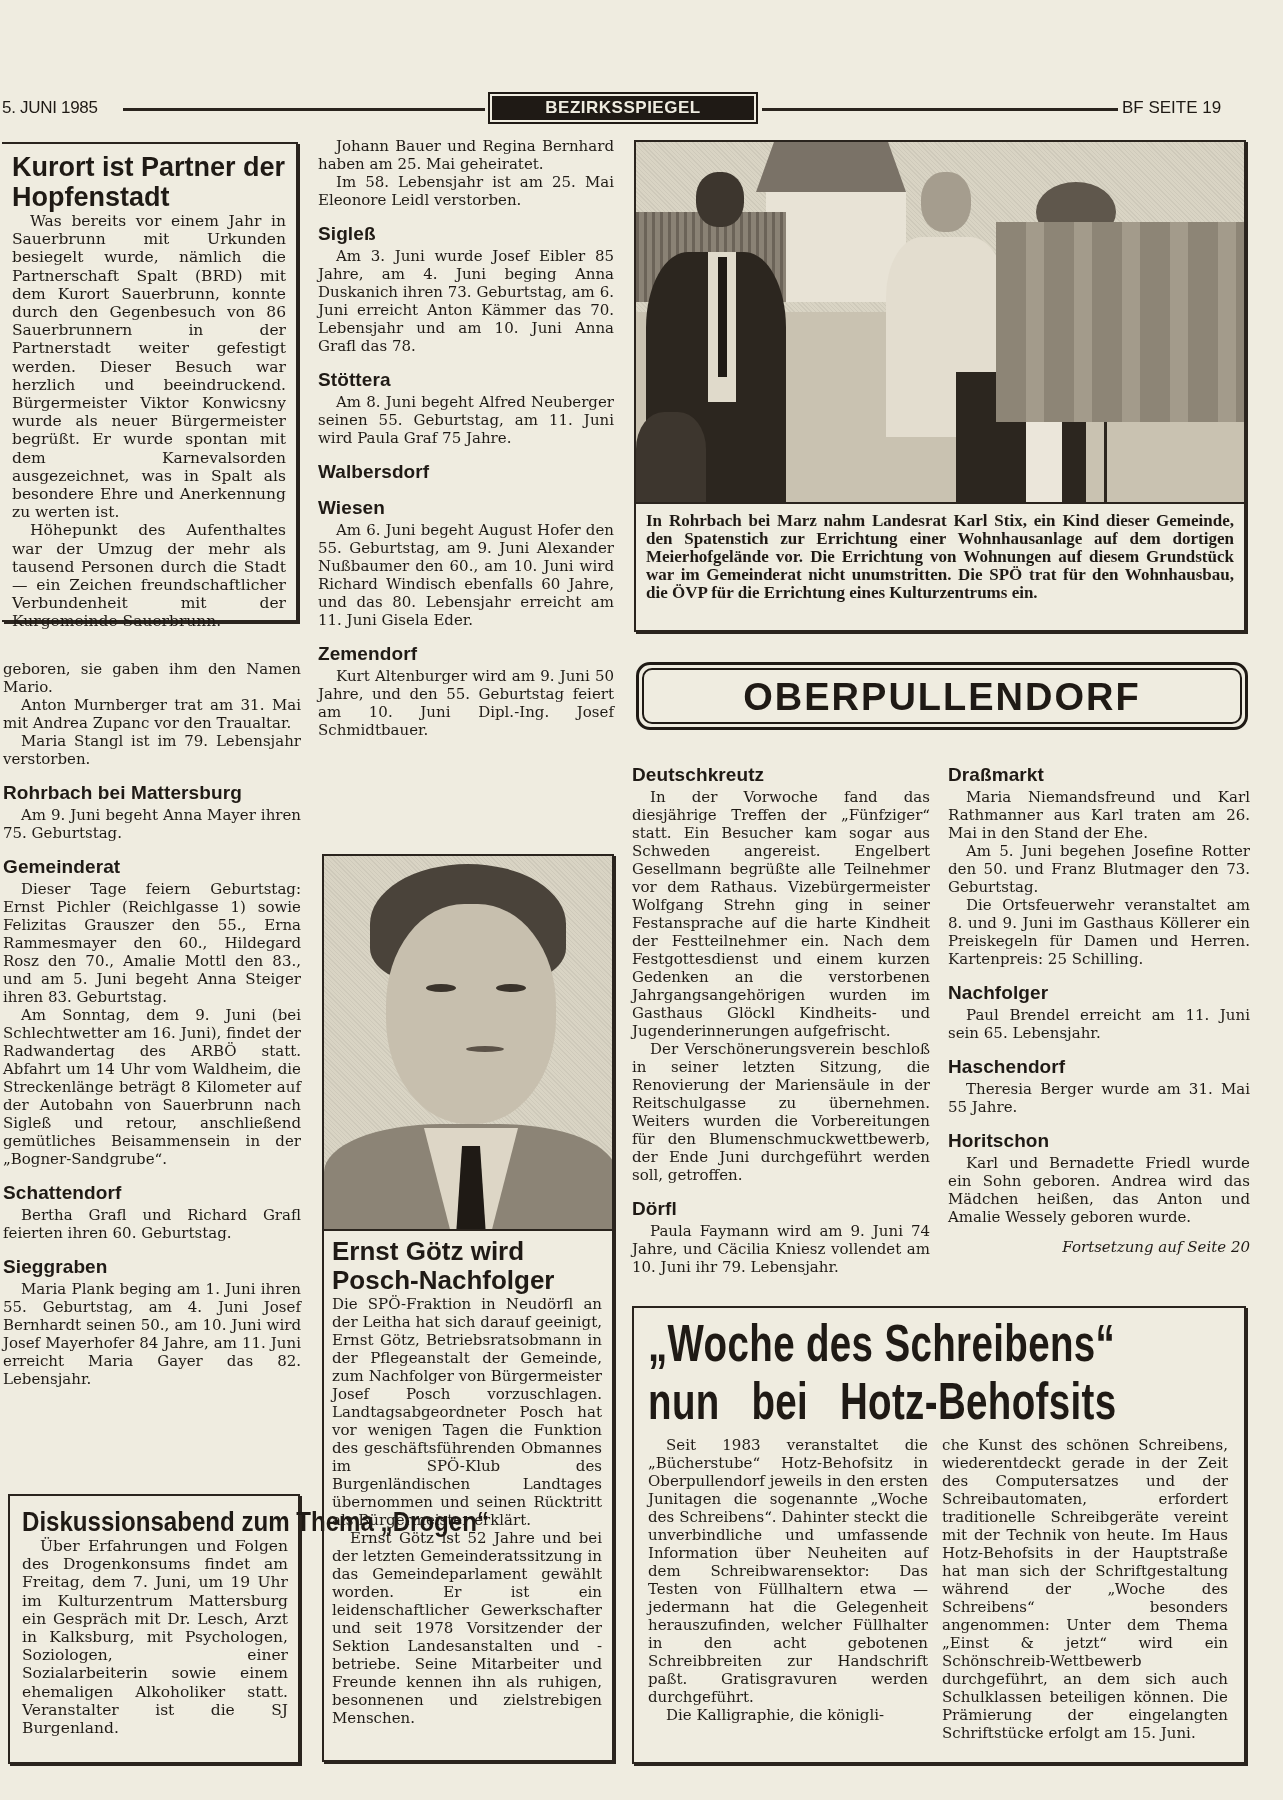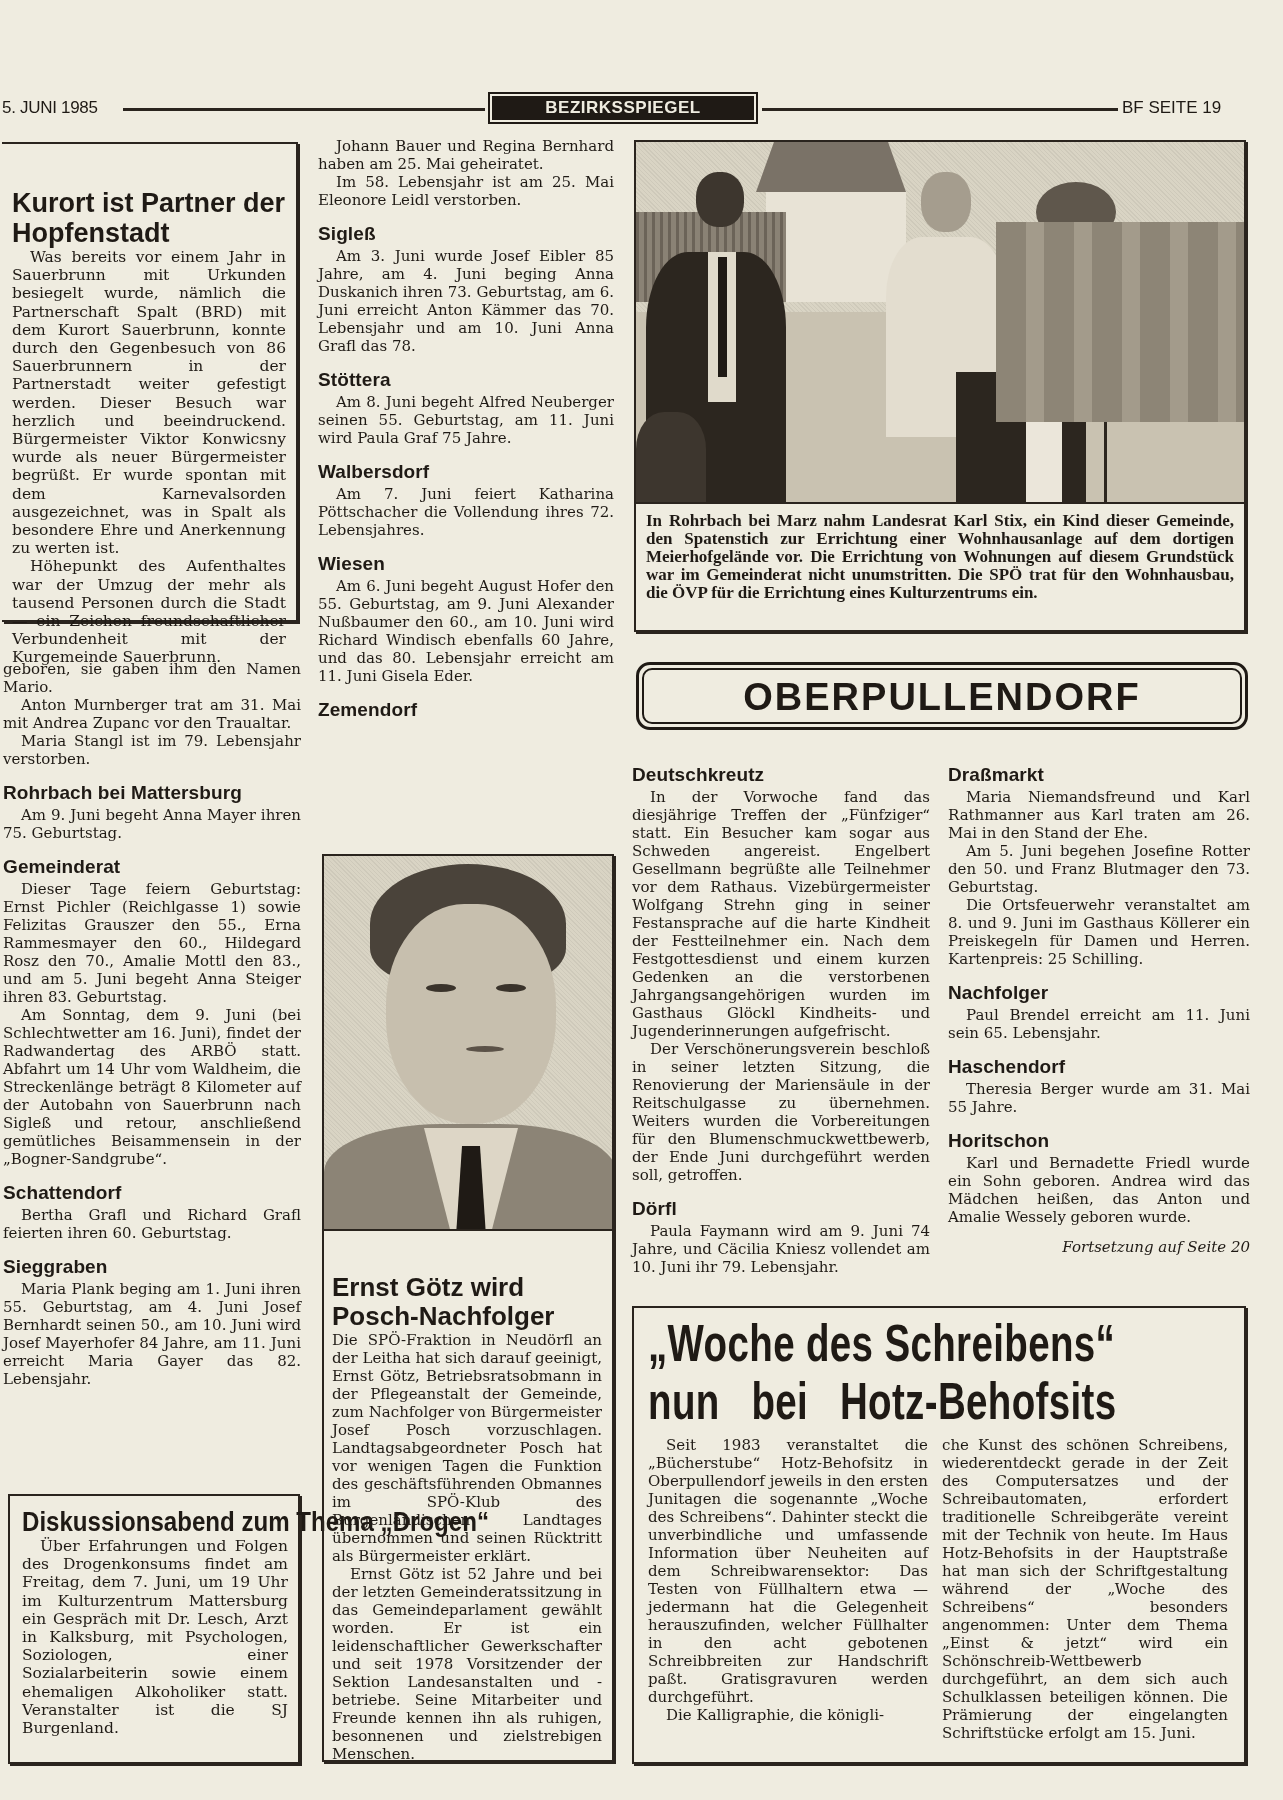--- a/index.html
+++ b/index.html
@@ -33,21 +33,20 @@
   .sub.first { margin-top: 14px; }
   .box {
     border: 2px solid #2a241e;
     box-shadow: 2px 2px 0 #2a241e;
   }
   .headline {
     font-family: "Liberation Sans", sans-serif;
     font-weight: bold;
     font-size: 27px;
     line-height: 30px;
-    margin-top: 36px;
   }
   .cond-headline {
     font-family: "Liberation Sans", sans-serif;
     font-weight: bold;
     font-size: 26px;
     line-height: 30px;
     transform: scaleX(0.86);
     transform-origin: left top;
     white-space: nowrap;
   }
@@ -146,26 +145,26 @@
   <p>Johann Bauer und Regina Bernhard haben am 25. Mai geheiratet.</p>
   <p>Im 58. Lebensjahr ist am 25. Mai Eleonore Leidl verstorben.</p>
 
   <div class="sub">Sigleß</div>
   <p>Am 3. Juni wurde Josef Eibler 85 Jahre, am 4. Juni beging Anna Duskanich ihren 73. Geburtstag, am 6. Juni erreicht Anton Kämmer das 70. Lebensjahr und am 10. Juni Anna Grafl das 78.</p>
 
   <div class="sub">Stöttera</div>
   <p>Am 8. Juni begeht Alfred Neuberger seinen 55. Geburtstag, am 11. Juni wird Paula Graf 75 Jahre.</p>
 
   <div class="sub">Walbersdorf</div>
-  <p>Am 7. Juni feiert Katharina Pöttschacher die Vollendung ihres 72. Lebensjahres.</p>
 
   <div class="sub">Wiesen</div>
   <p>Am 6. Juni begeht August Hofer den 55. Geburtstag, am 9. Juni Alexander Nußbaumer den 60., am 10. Juni wird Richard Windisch ebenfalls 60 Jahre, und das 80. Lebensjahr erreicht am 11. Juni Gisela Eder.</p>
 
   <div class="sub">Zemendorf</div>
+  <p>Kurt Altenburger wird am 9. Juni 50 Jahre, und den 55. Geburtstag feiert am 10. Juni Dipl.-Ing. Josef Schmidtbauer.</p>
 </div>
 
 <div class="abs box" style="left:322px; top:854px; width:292px; height:908px; padding:0;">
   <div class="photo" style="position:relative; width:100%; height:375px; border:none; border-bottom:2px solid #2a241e;" title="Portrait of Ernst Götz">
 
     <div class="ph-shape" style="left:46px; top:8px; width:196px; height:120px; border-radius:50% 50% 30% 30%; background:#4a433a;"></div>
 
     <div class="ph-shape" style="left:62px; top:48px; width:170px; height:220px; border-radius:46% 46% 48% 48%; background:#c7bfae;"></div>
     <div class="ph-shape" style="left:102px; top:128px; width:30px; height:8px; border-radius:50%; background:#3a332b;"></div>
     <div class="ph-shape" style="left:172px; top:128px; width:30px; height:8px; border-radius:50%; background:#3a332b;"></div>

